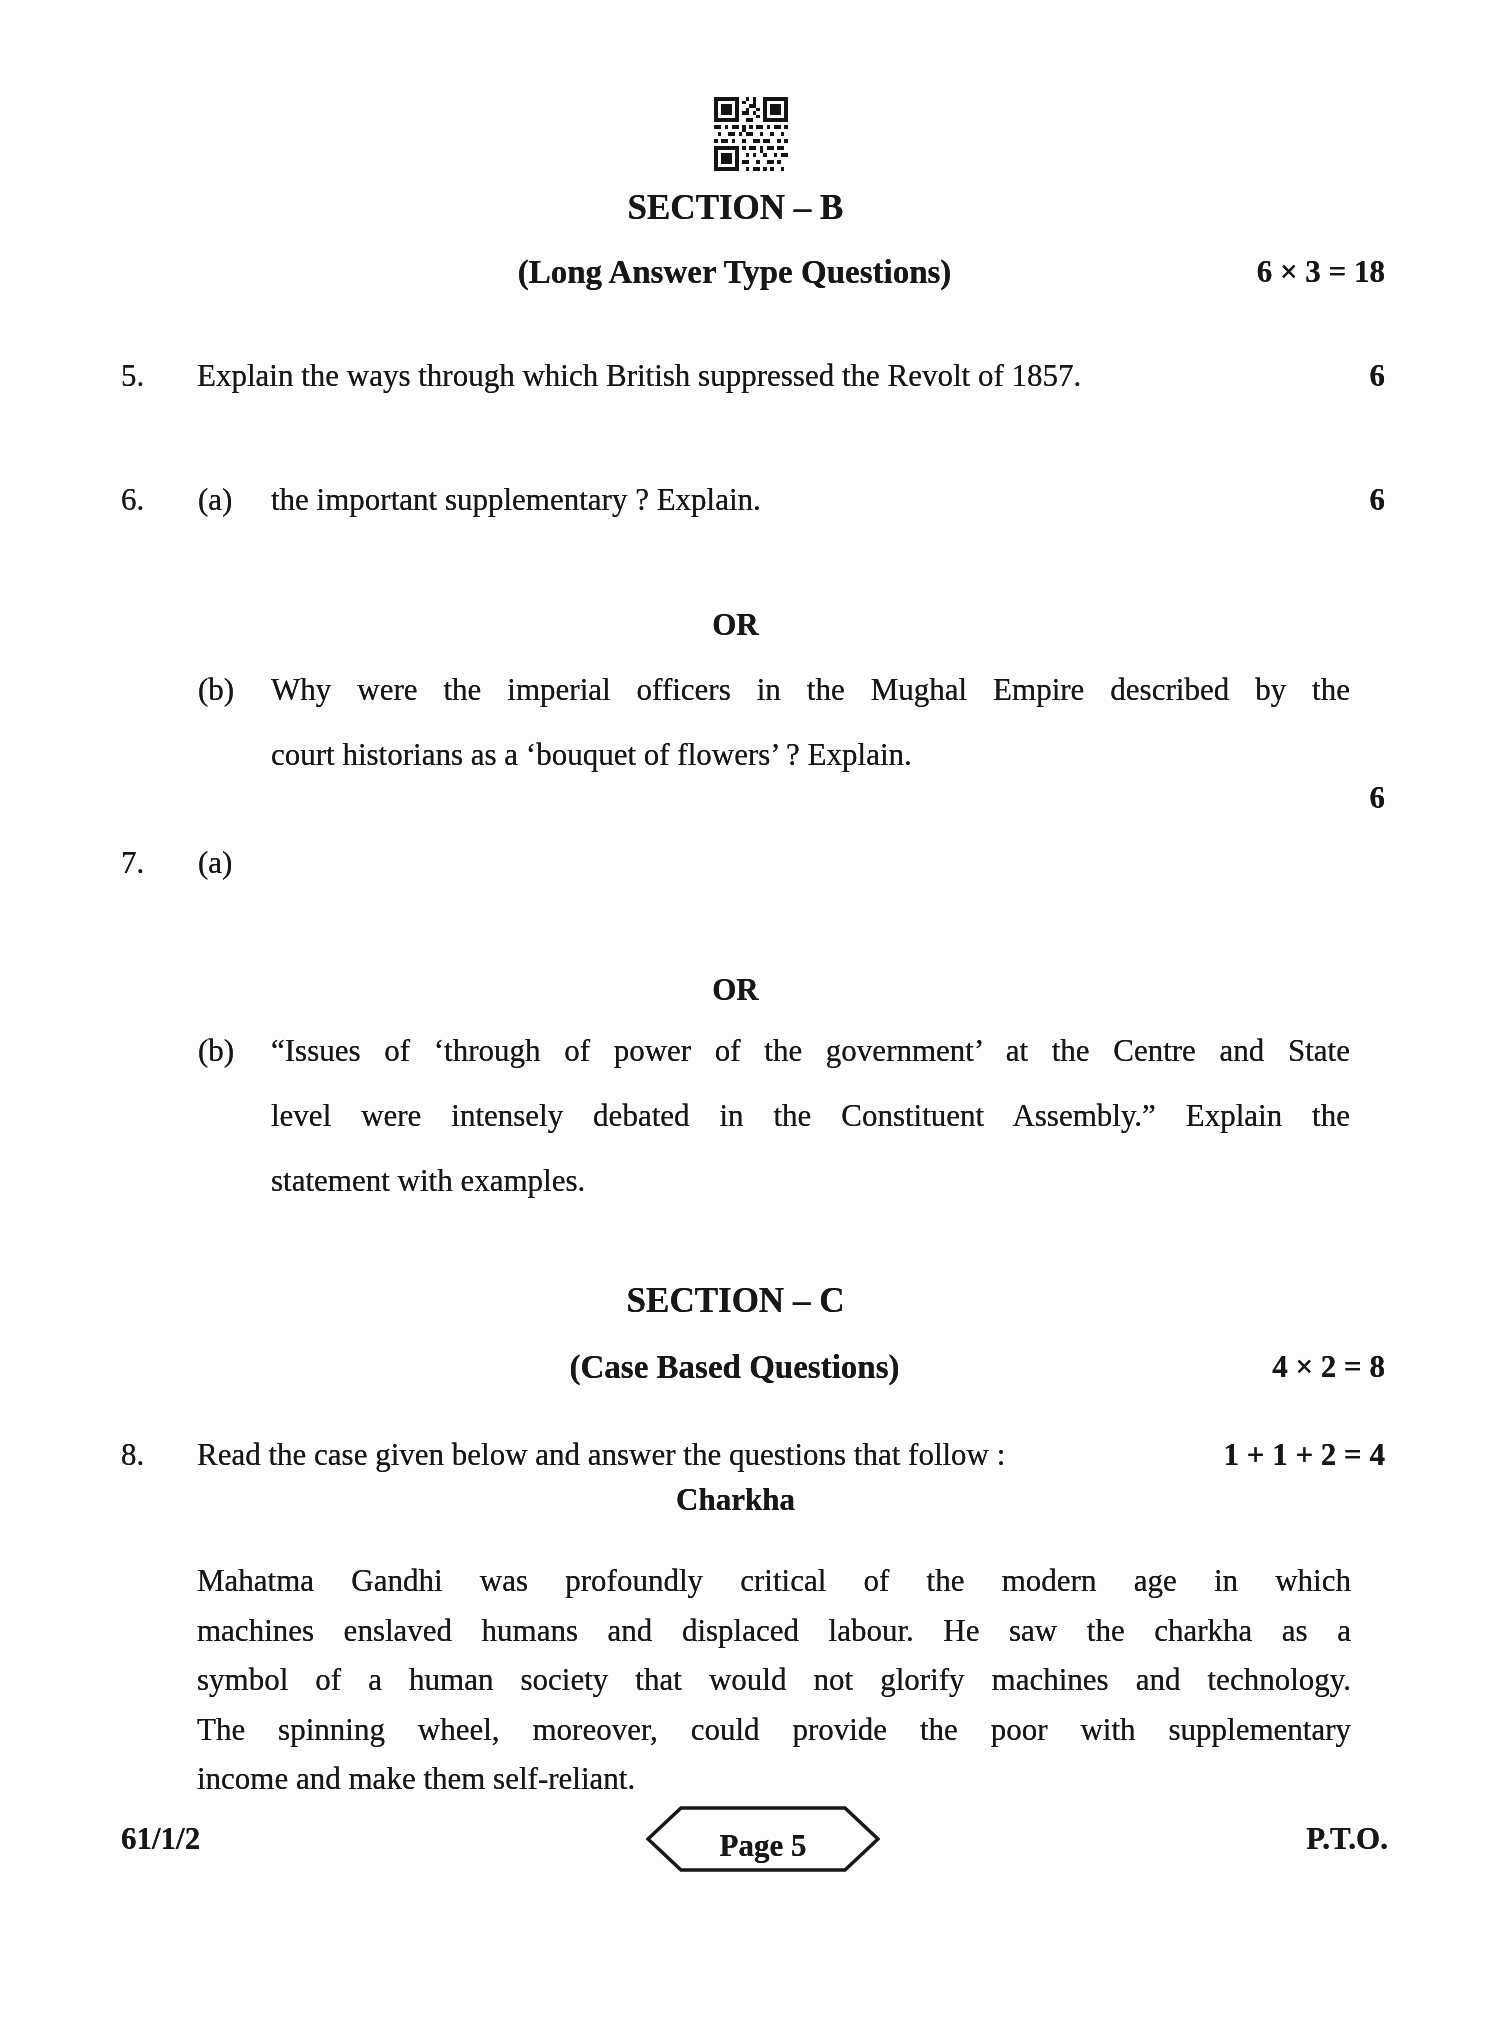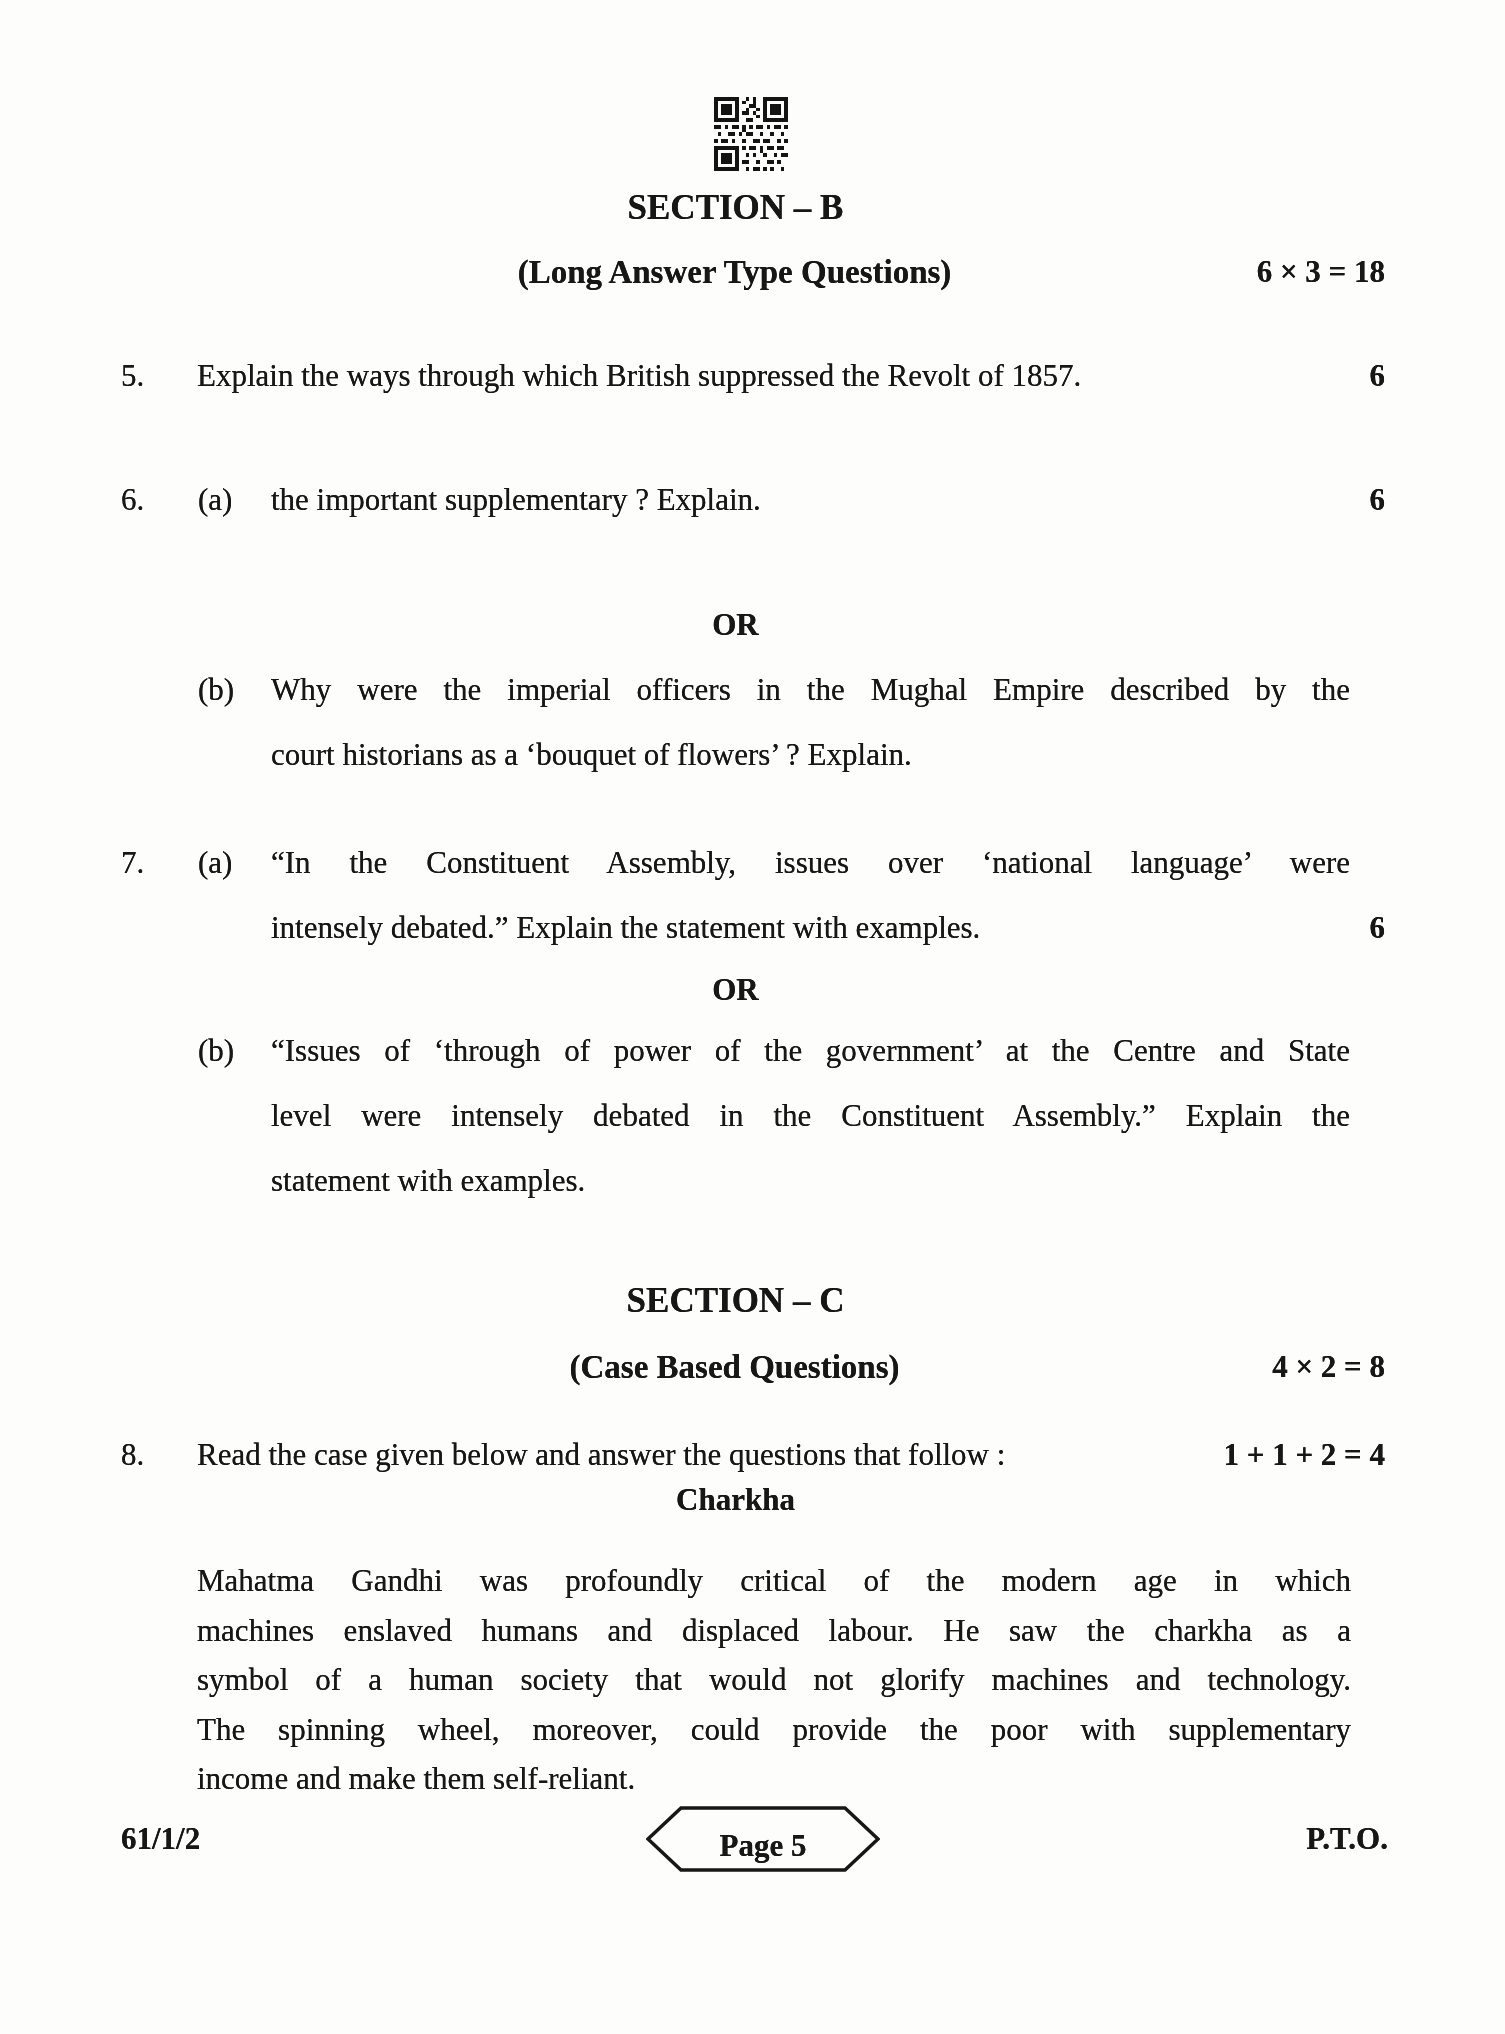--- a/index.html
+++ b/index.html
@@ -88,24 +88,20 @@
   <span class="qletter">(b)</span>
   <div class="qtext">
     <div class="ln j">Why were the imperial officers in the Mughal Empire described by the</div>
     <div class="ln">court historians as a ‘bouquet of flowers’ ? Explain.</div>
   </div>
 </div>
 
 <div class="row" style="top:830px">
   <span class="qnum">7.</span>
   <span class="qletter">(a)</span>
-  <div class="qtext">
-    <div class="ln j">“In the Constituent Assembly, issues over ‘national language’ were</div>
-    <div class="ln">intensely debated.” Explain the statement with examples.</div>
-  </div>
   <span class="qmarks">6</span>
 </div>
 
 <div class="or-row" style="top:968px">OR</div>
 
 <div class="row" style="top:1018px">
   <span class="qletter">(b)</span>
   <div class="qtext">
     <div class="ln j">“Issues of ‘through of power of the government’ at the Centre and State</div>
     <div class="ln j">level were intensely debated in the Constituent Assembly.” Explain the</div>

